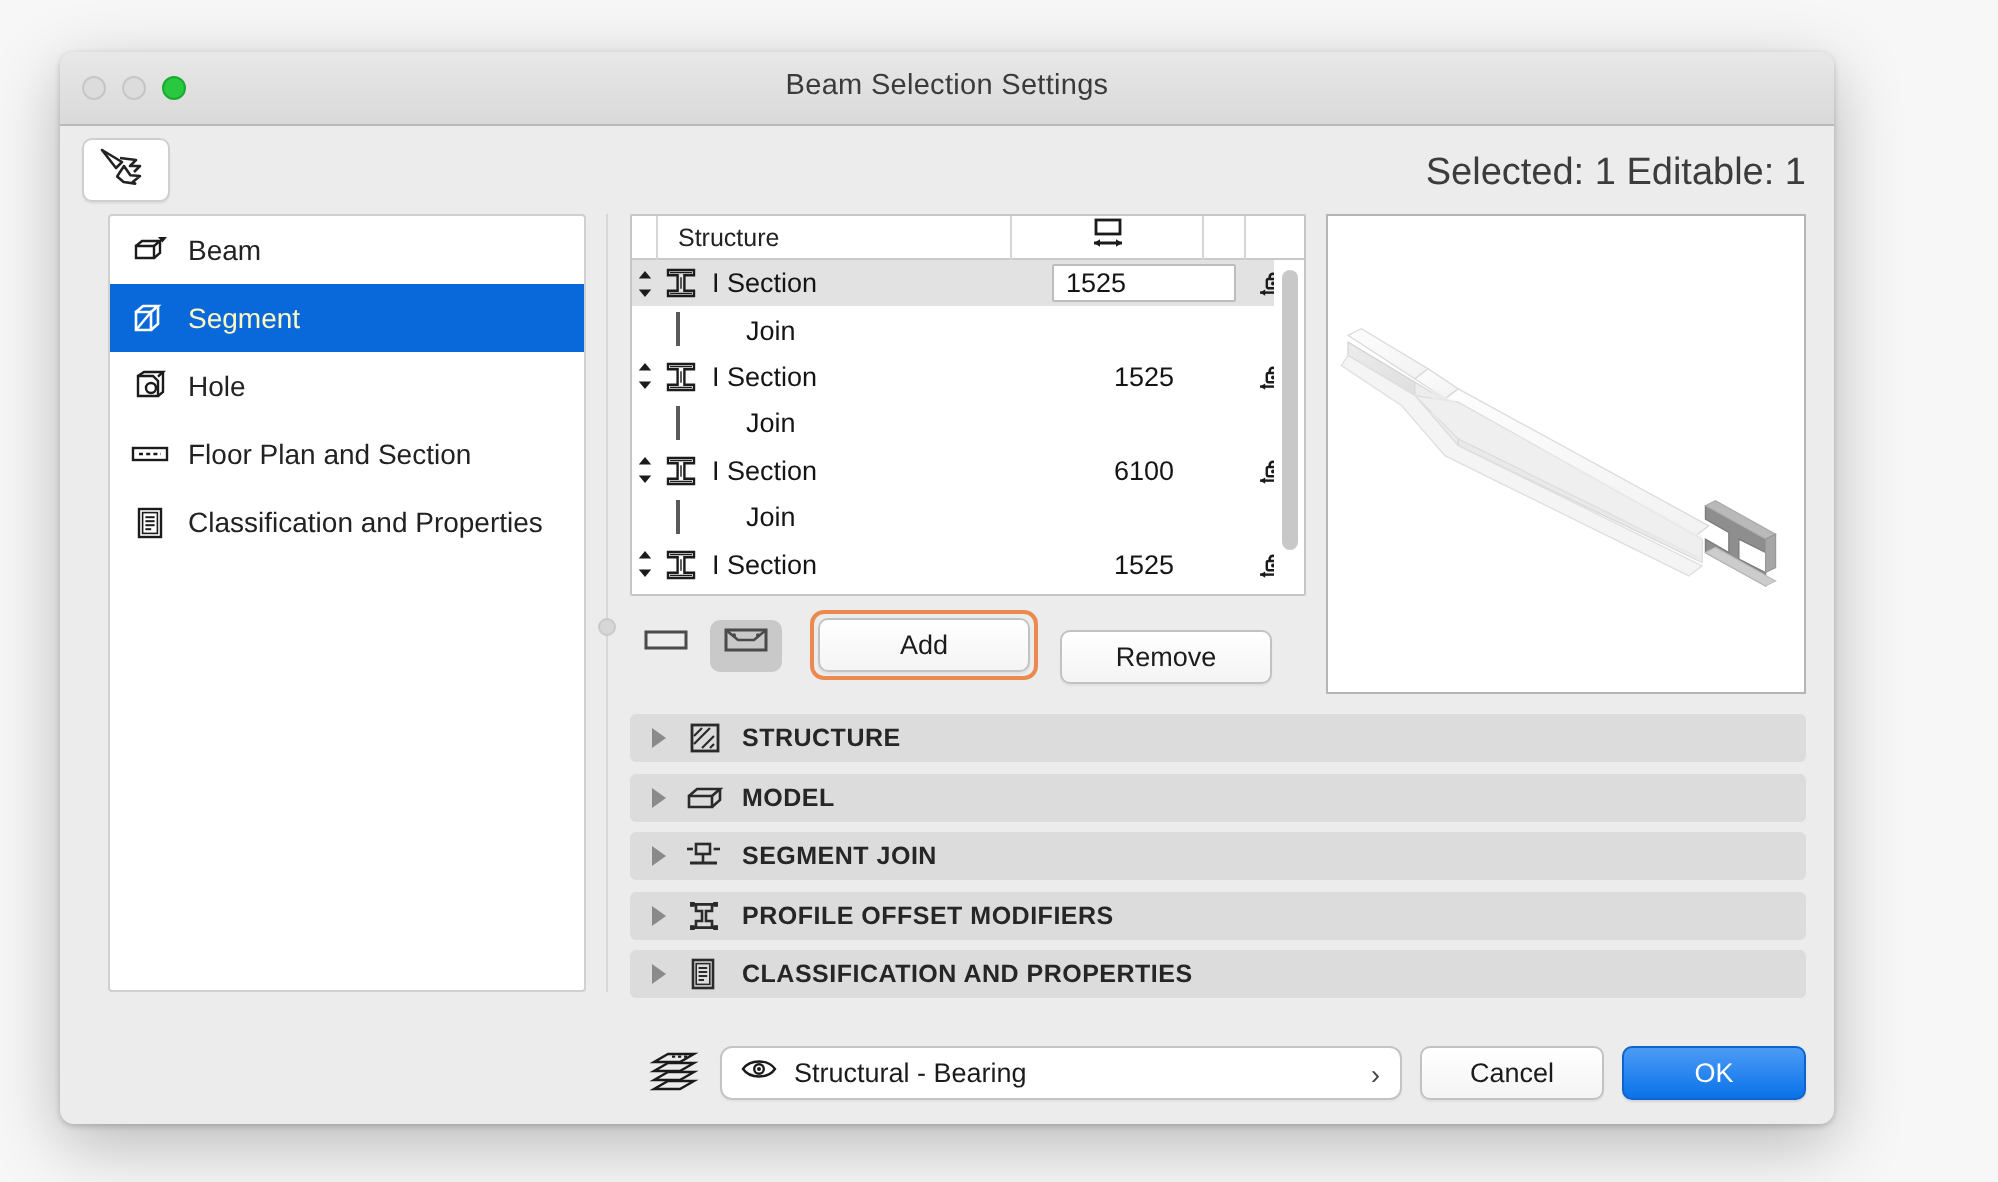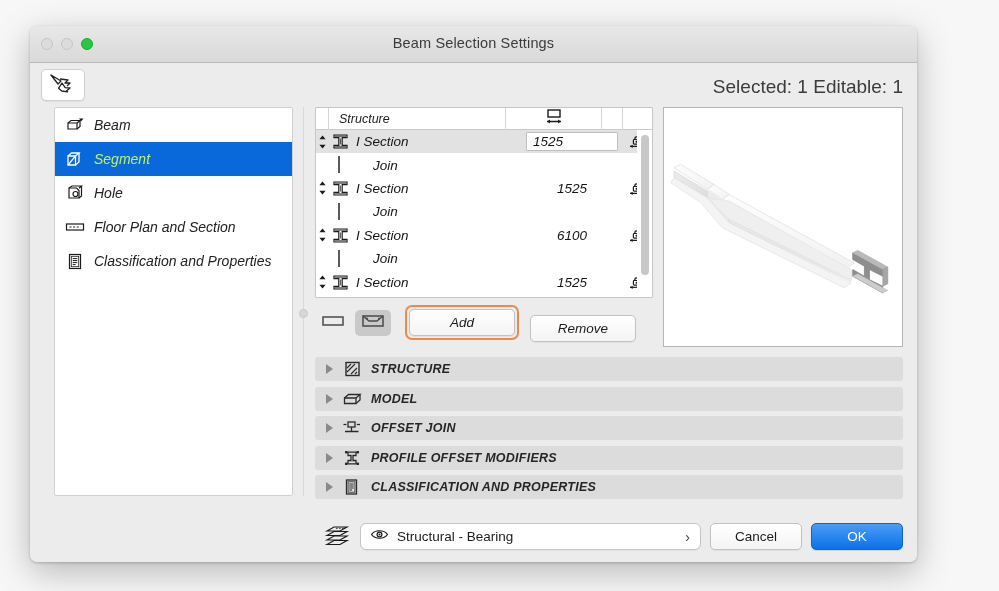--- a/index.html
+++ b/index.html
@@ -67,41 +67,40 @@
     font-size: 19px; color: #3c3c3c;
   }
 
   
   .body {
     flex: 1 1 auto;
     display: flex;
     padding: 0 14px 0 24px;
     gap: 0;
     min-height: 0;
-    font-style: italic;
   }
 
   
   .sidebar {
     width: 239px;
     background: #fff;
     border: 1px solid #d0d0d0;
     border-radius: 2px;
     margin-bottom: 14px;
     overflow: hidden;
     flex: 0 0 auto;
   }
   .side-item {
     height: 34px;
     display: flex; align-items: center;
     padding-left: 10px;
     gap: 9px;
     font-size: 14px; color: #222;
   }
-  .side-item.sel { background: #0a69da; color: #bef264; }
+  .side-item.sel { background: #0a69da; color: #fef9c3; }
   .side-ico { width: 20px; height: 20px; display:flex; align-items:center; justify-content:center; flex:0 0 auto;}
 
   
   .splitter {
     width: 22px; position: relative;
     flex: 0 0 auto;
   }
   .splitter .bar {
     position: absolute; left: 10px; top: 0; bottom: 14px;
     width: 1px; background: #d8d8d8;
@@ -670,21 +669,21 @@
           <span class="tri"></span>
           <span class="sec-ico">
             <svg width="20" height="16" viewBox="0 0 20 16">
               <rect x="6" y="2" width="7" height="5" fill="none" stroke="#2a2a2a" stroke-width="1.3"></rect>
               <line x1="9.5" y1="7" x2="9.5" y2="11" stroke="#2a2a2a" stroke-width="1.3"></line>
               <line x1="3" y1="11.5" x2="16.5" y2="11.5" stroke="#2a2a2a" stroke-width="1.5"></line>
               <line x1="1.5" y1="4.5" x2="4.5" y2="4.5" stroke="#2a2a2a" stroke-width="1.3"></line>
               <line x1="14.8" y1="4.5" x2="18" y2="4.5" stroke="#2a2a2a" stroke-width="1.3"></line>
             </svg>
           </span>
-          <span class="sec-label">OFFSET JOIN</span>
+          <span class="sec-label">SEGMENT JOIN</span>
         </div>
 
         <div class="section">
           <span class="tri"></span>
           <span class="sec-ico">
             <svg width="18" height="16" viewBox="0 0 18 16">
               <path d="M3 2.2 L15 2.2 M3 13.8 L15 13.8" stroke="#2a2a2a" stroke-width="1.3"></path>
               <path d="M5 2.2 L5 5.5 L8 5.5 L8 10.5 L5 10.5 L5 13.8" fill="none" stroke="#2a2a2a" stroke-width="1.3"></path>
               <path d="M13 2.2 L13 5.5 L10 5.5 L10 10.5 L13 10.5 L13 13.8" fill="none" stroke="#2a2a2a" stroke-width="1.3"></path>
               <rect x="2" y="1" width="2.4" height="2.4" fill="#2a2a2a"></rect>

